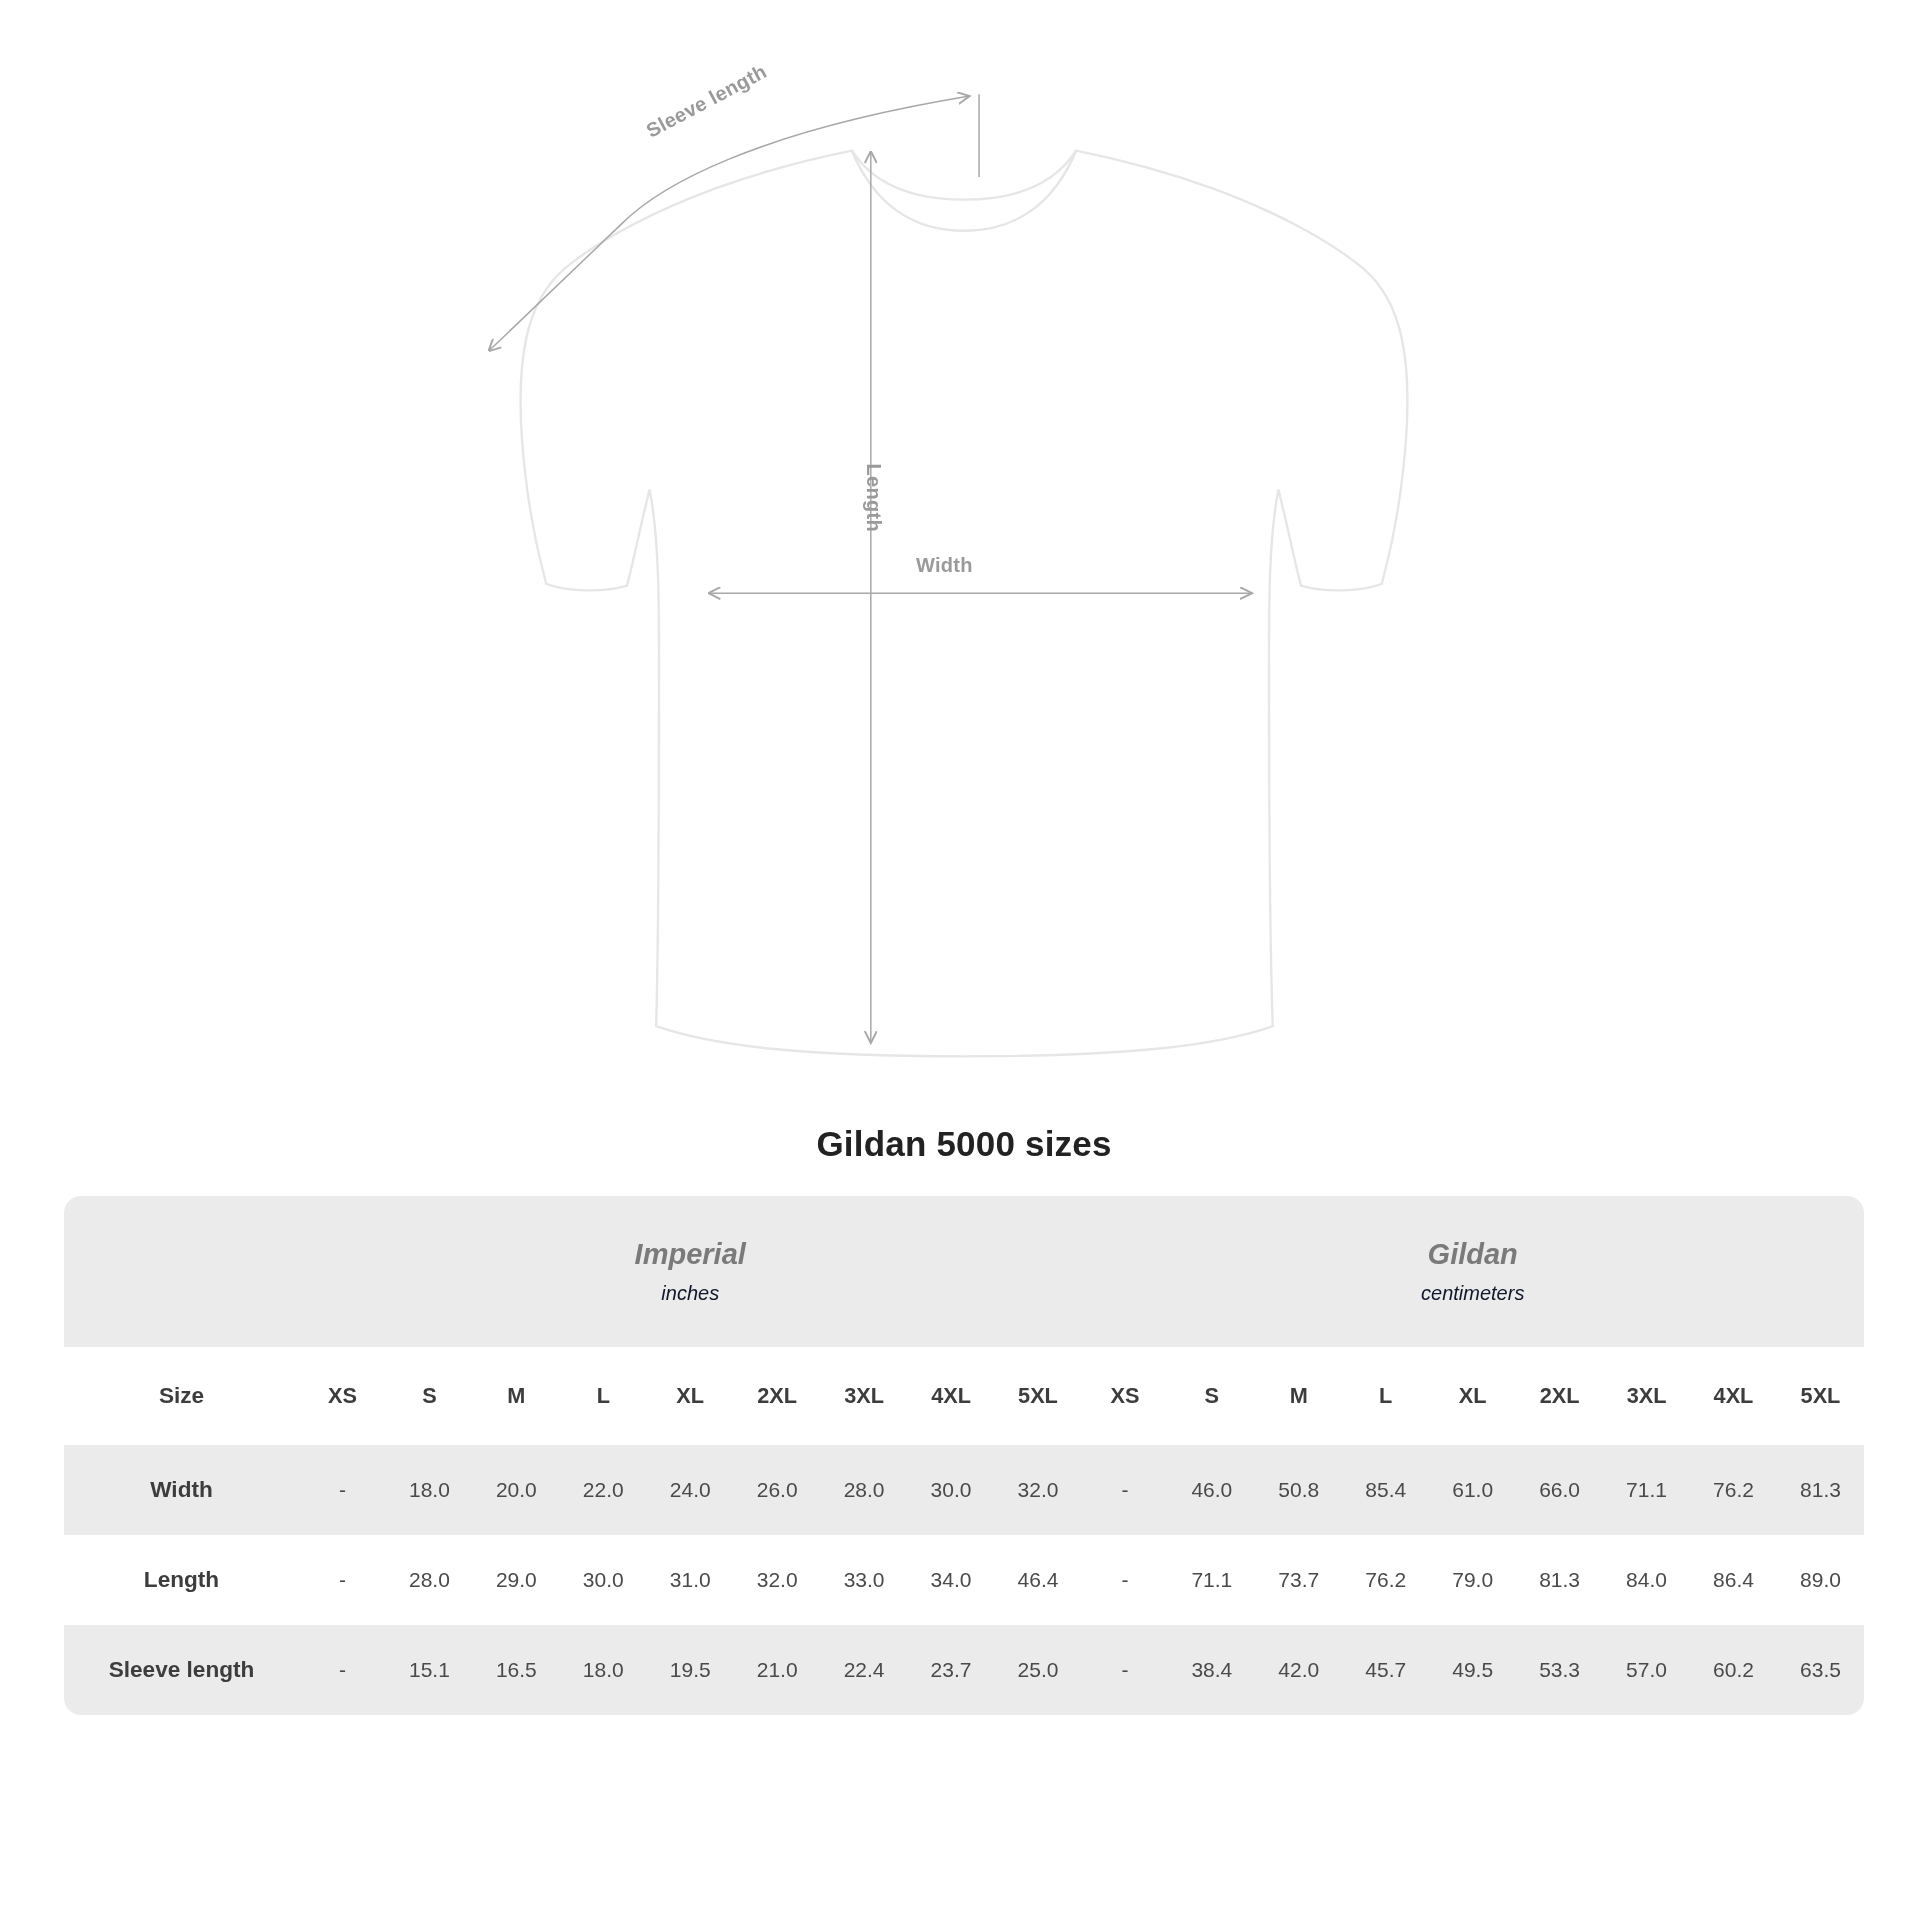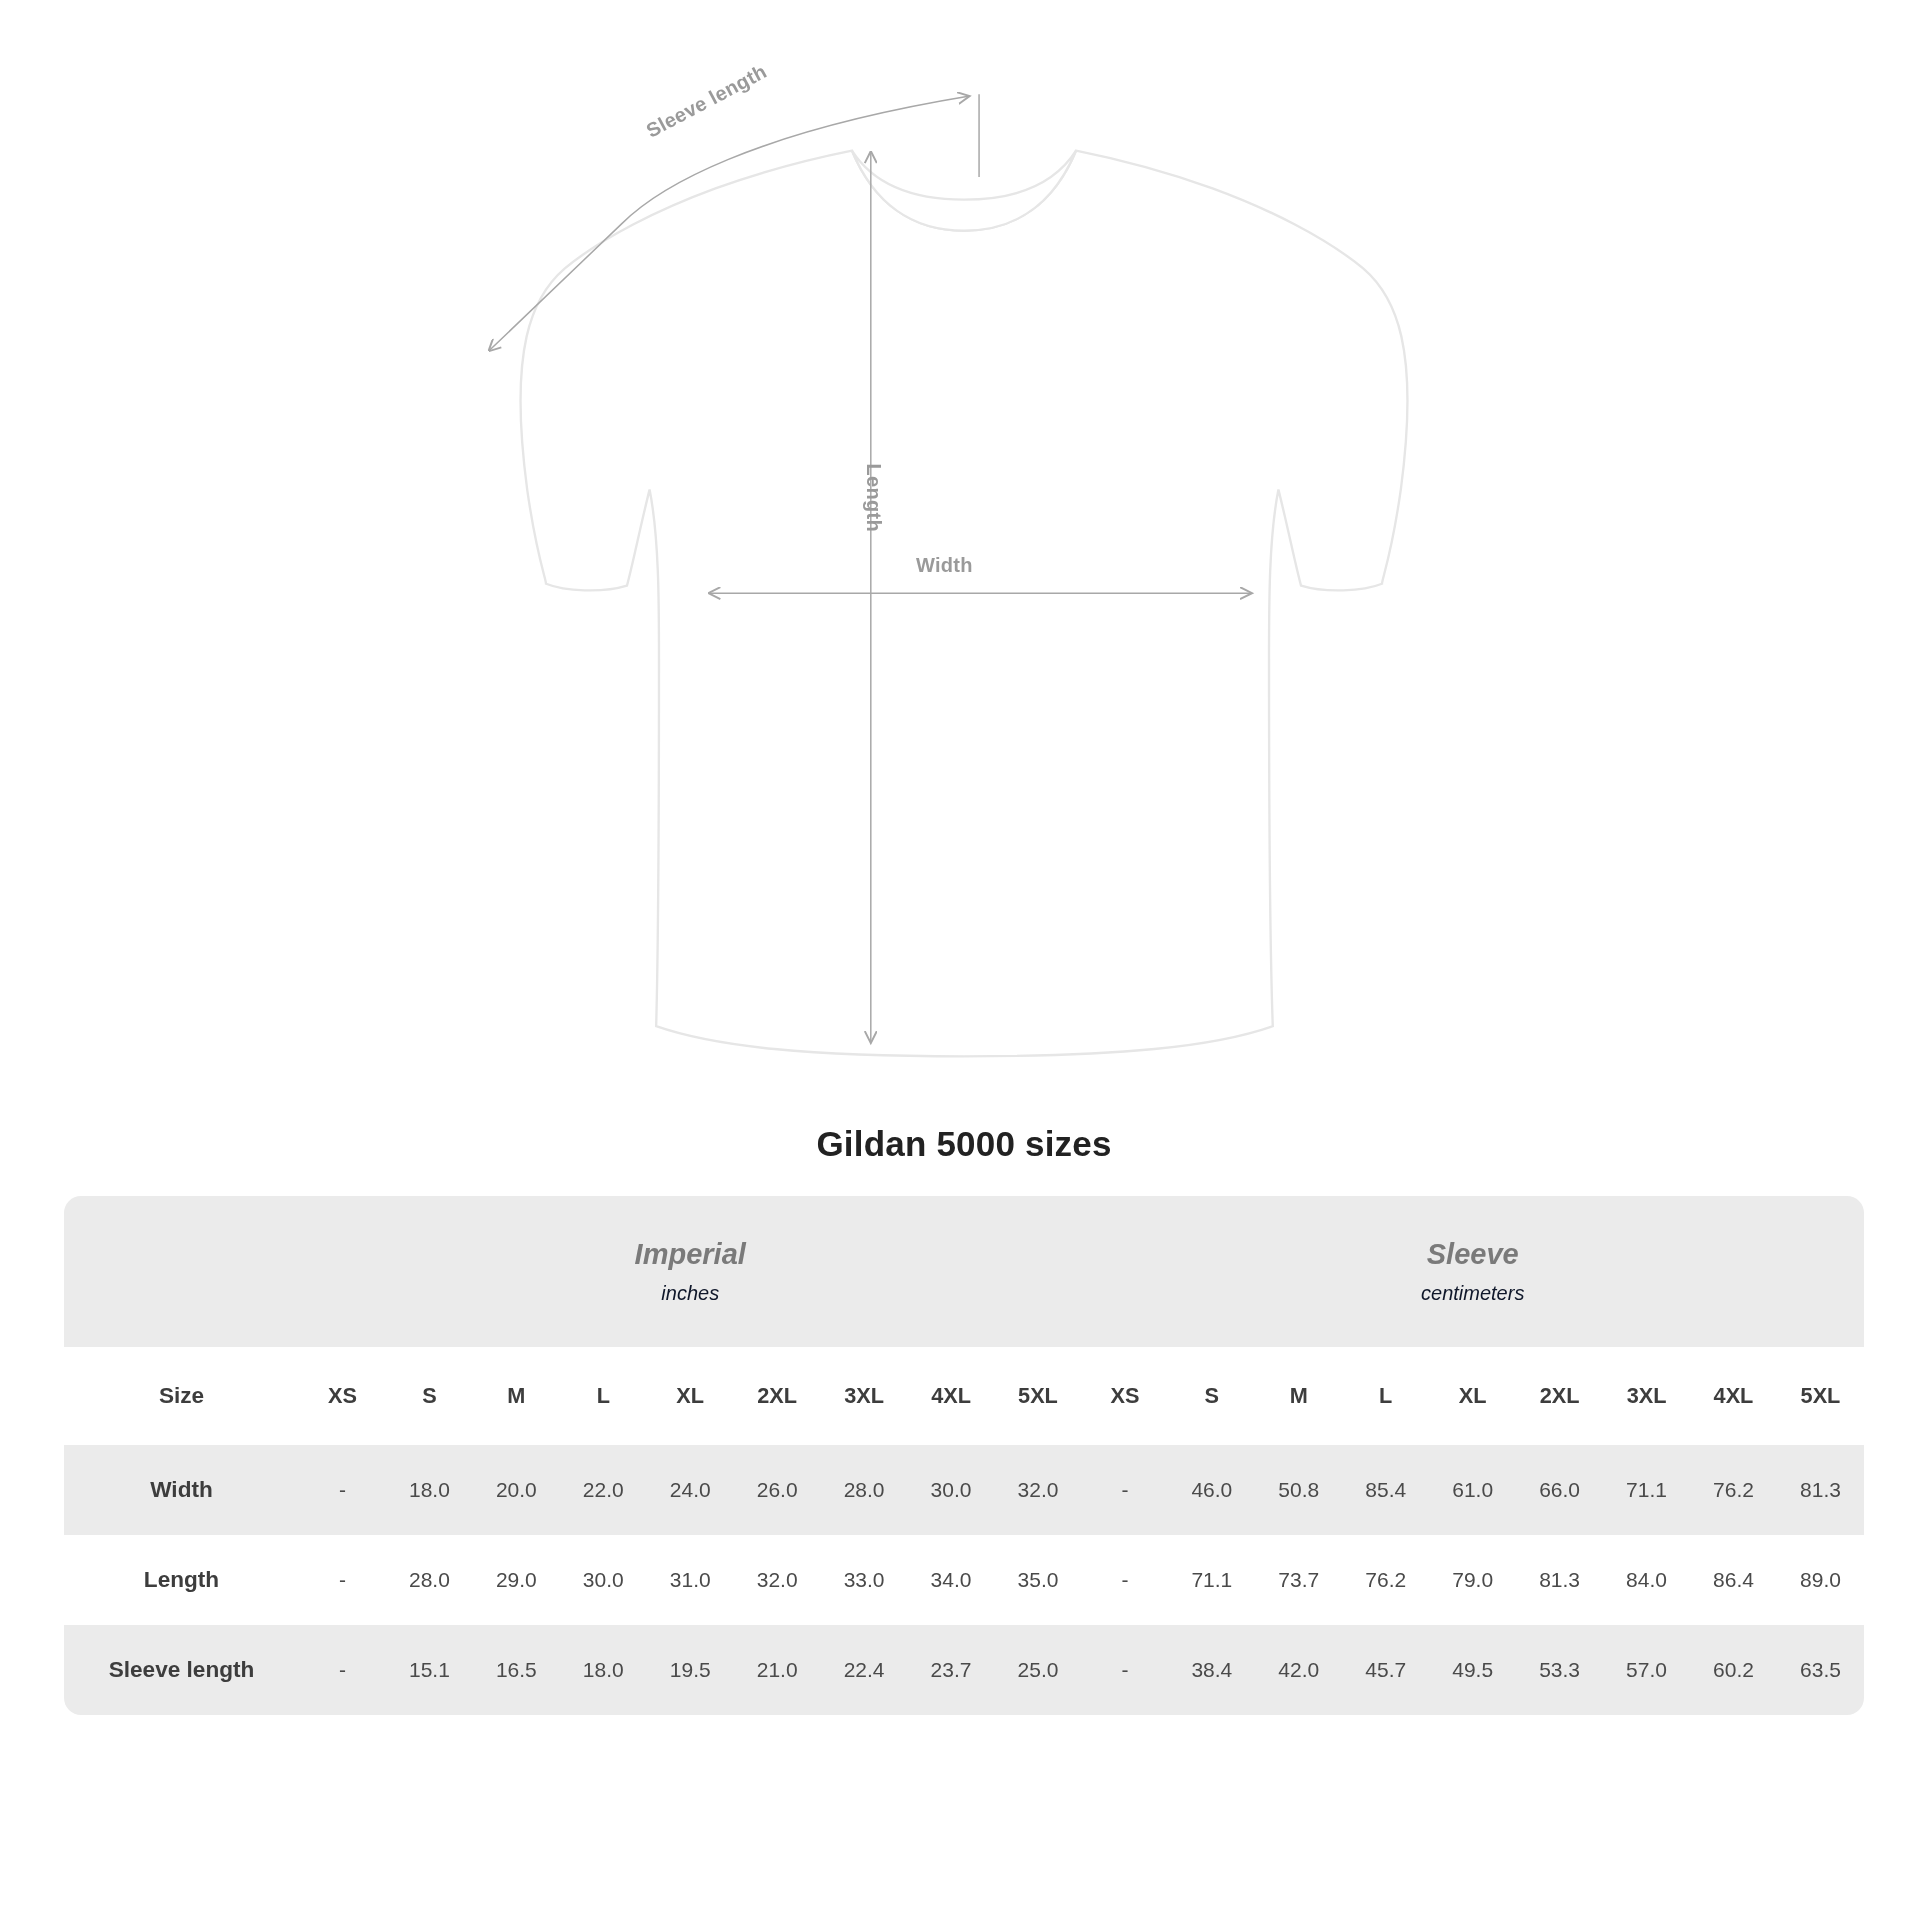--- a/index.html
+++ b/index.html
@@ -225,21 +225,21 @@
           <col class="data-col">
       </colgroup>
       <tbody>
         <tr class="unit-row">
           <td class="blank"></td>
           <td colspan="9">
             <div class="unit-name">Imperial</div>
             <div class="unit-sub">inches</div>
           </td>
           <td colspan="9">
-            <div class="unit-name">Sleeve</div>
+            <div class="unit-name">Gildan</div>
             <div class="unit-sub">centimeters</div>
           </td>
         </tr>
 
         <tr class="size-row">
           <td class="rowlabel">Size</td>
           <td>XS</td>
           <td>S</td>
           <td>M</td>
           <td>L</td>
@@ -284,21 +284,21 @@
         <tr class="data-row plain">
           <td class="rowlabel">Length</td>
           <td>-</td>
           <td>28.0</td>
           <td>29.0</td>
           <td>30.0</td>
           <td>31.0</td>
           <td>32.0</td>
           <td>33.0</td>
           <td>34.0</td>
-          <td>35.0</td>
+          <td>46.4</td>
           <td>-</td>
           <td>71.1</td>
           <td>73.7</td>
           <td>76.2</td>
           <td>79.0</td>
           <td>81.3</td>
           <td>84.0</td>
           <td>86.4</td>
           <td>89.0</td>
         </tr>

